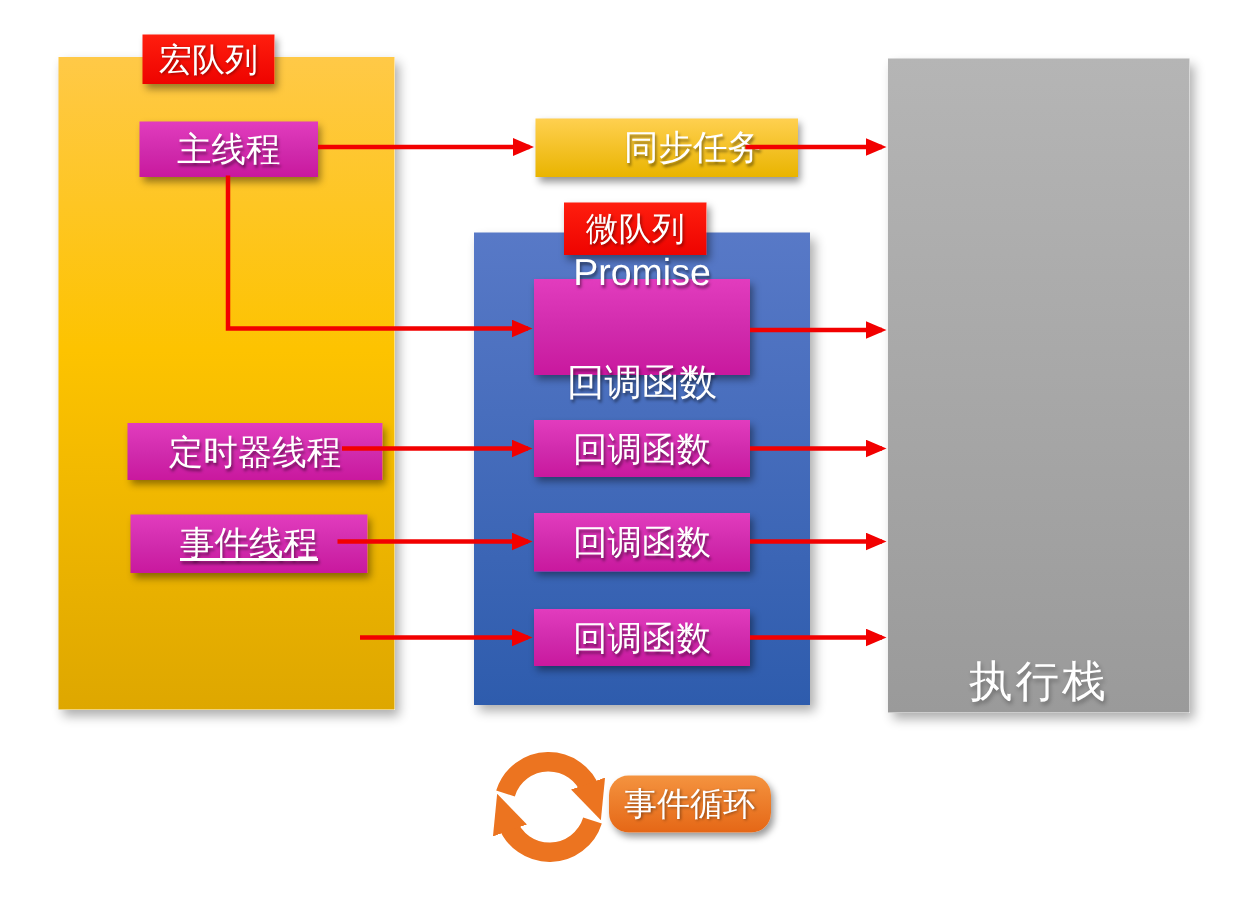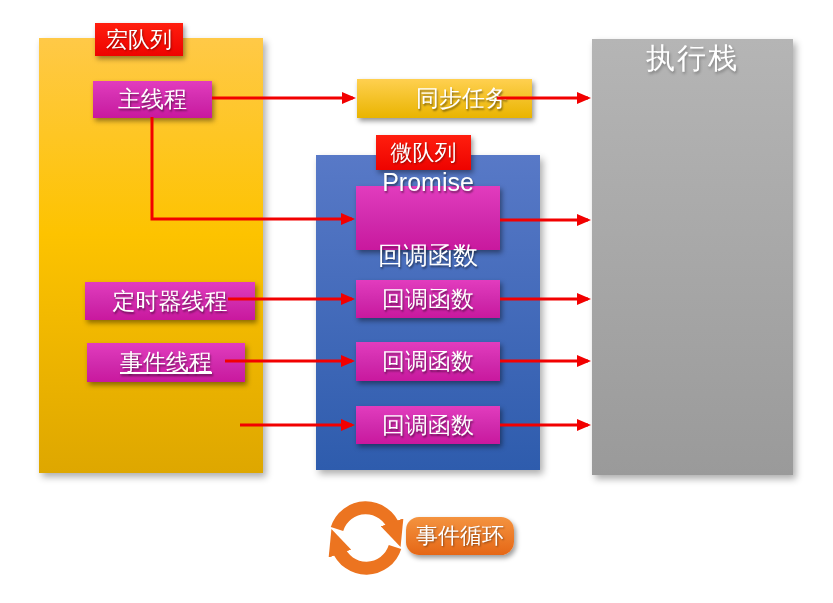--- a/index.html
+++ b/index.html
@@ -7,21 +7,21 @@
     position:relative;width:833px;height:603px;background:#ffffff;
     font-family:"Liberation Sans","DejaVu Sans",sans-serif;overflow:hidden;
   }
   .box{position:absolute;box-shadow:3px 4px 7px rgba(0,0,0,.32);}
   .macro{left:39px;top:38px;width:224px;height:435px;
     background:linear-gradient(180deg,#FFC947 0%,#FDC300 45%,#DEA700 100%);}
   .micro{left:316px;top:155px;width:224px;height:315px;
     background:linear-gradient(180deg,#5879C7 0%,#2E5CAD 100%);}
   .exec{left:592px;top:39px;width:201px;height:436px;
     background:linear-gradient(180deg,#B5B5B5 0%,#9A9A9A 100%);
-    display:flex;align-items:flex-start;justify-content:center;}
+    display:flex;align-items:flex-end;justify-content:center;}
   .exec span{color:#fff;font-size:29px;letter-spacing:2px;
     text-shadow:1px 2px 3px rgba(0,0,0,.3);}
   .tag{position:absolute;display:flex;align-items:center;justify-content:center;
     color:#fff;font-size:22px;box-shadow:2px 3px 5px rgba(0,0,0,.4);
     text-shadow:1px 1px 2px rgba(0,0,0,.4);}
   .tag.red{background:linear-gradient(180deg,#FF1E0E 0%,#EE0300 100%);}
   .macro-tag{left:95px;top:23px;width:88px;height:33px;}
   .micro-tag{left:376px;top:135px;width:95px;height:35px;}
   .node{position:absolute;display:flex;align-items:center;justify-content:center;
     color:#fff;font-size:23px;box-shadow:2px 3px 5px rgba(0,0,0,.42);

